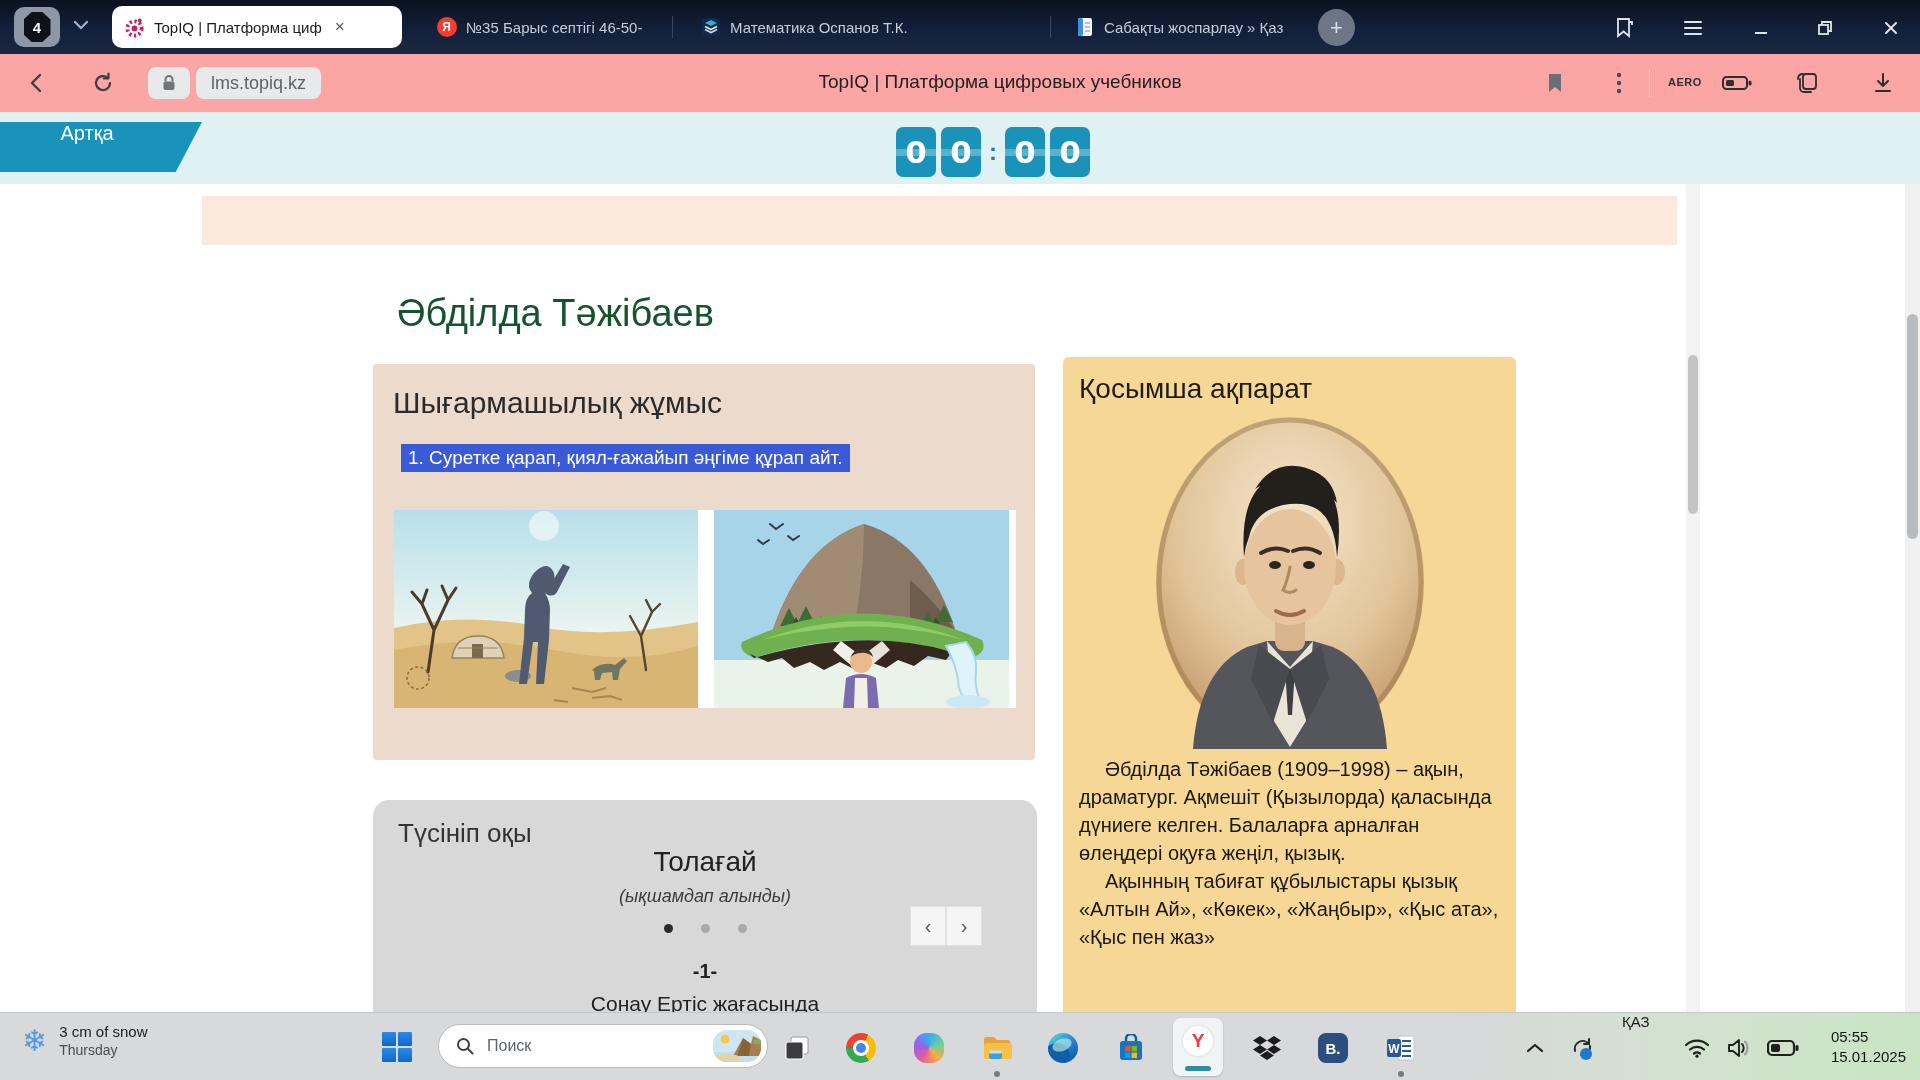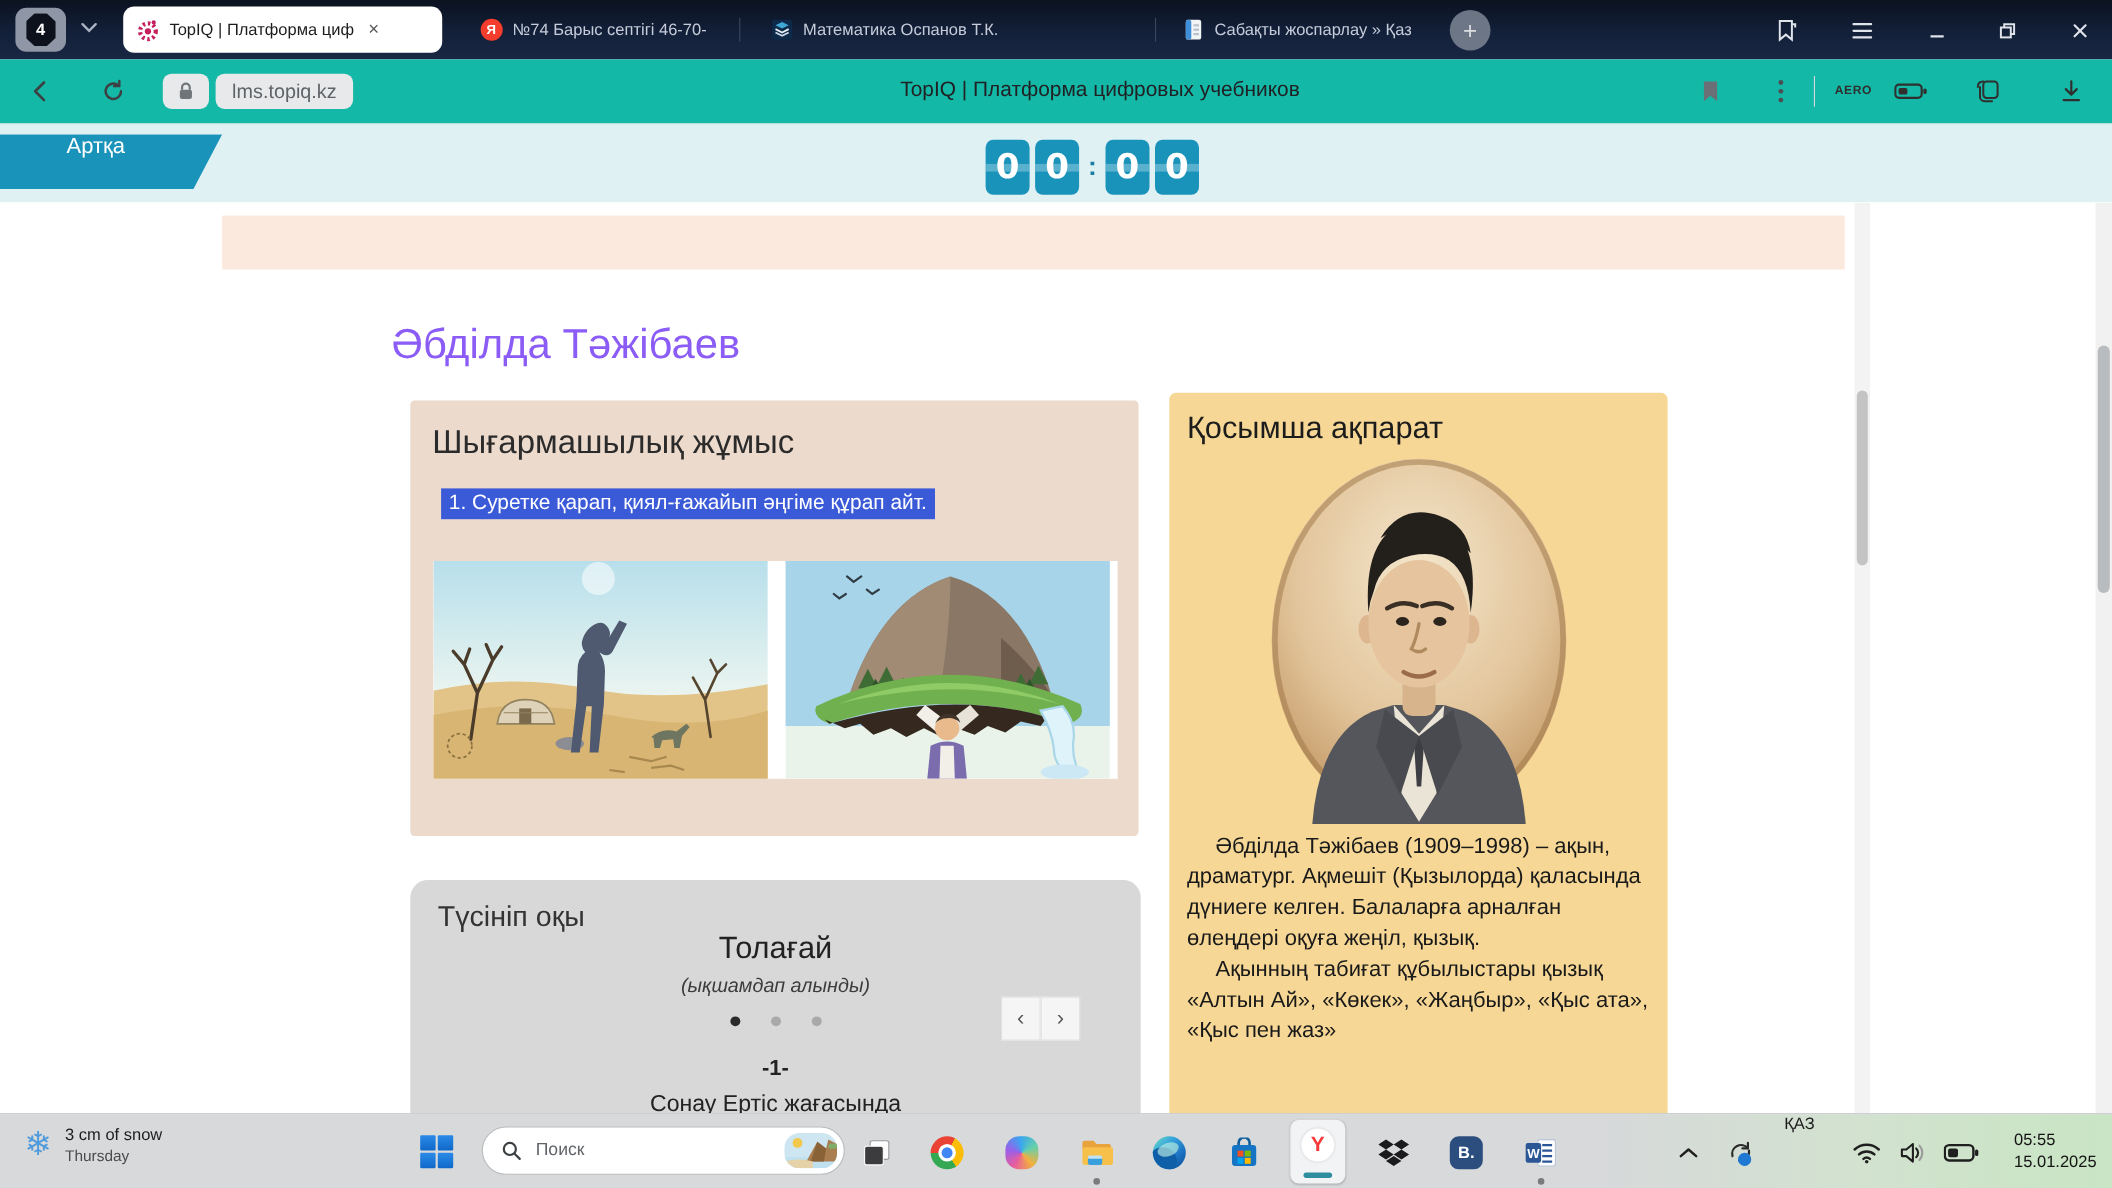--- a/index.html
+++ b/index.html
@@ -23,21 +23,21 @@
   .tab .t-close{color:#5a5a5a;font-size:17px;margin-left:4px;}
   .tab-sep{position:absolute;top:16px;width:1px;height:22px;background:#3a465c;}
   .newtab{position:absolute;left:1318px;top:9px;width:37px;height:37px;border-radius:50%;background:#7d8694;opacity:.85;
     color:#fff;font-size:22px;display:flex;align-items:center;justify-content:center;}
   .win-ic{position:absolute;top:15px;width:26px;height:26px;display:flex;align-items:center;justify-content:center;}
   .favicon{width:21px;height:21px;flex:none;display:flex;align-items:center;justify-content:center;}
   .ya-circle{width:20px;height:20px;border-radius:50%;background:#f53d2d;color:#fff;font-size:12px;font-weight:bold;
     display:flex;align-items:center;justify-content:center;}
 
   
-  .addressbar{position:absolute;left:0;top:54px;width:1920px;height:58px;background:#14b8a6;border-bottom:1px solid #e7e9ec;}
+  .addressbar{position:absolute;left:0;top:54px;width:1920px;height:58px;background:#fca5a5;border-bottom:1px solid #e7e9ec;}
   .nav-ic{position:absolute;top:14px;width:30px;height:30px;display:flex;align-items:center;justify-content:center;}
   .pill{position:absolute;top:13px;height:32px;background:#e7e9eb;border-radius:8px;display:flex;align-items:center;justify-content:center;}
   .url-text{font-size:18px;color:#5f6368;padding:0 15px;}
   .page-doc-title{position:absolute;left:50%;top:17px;transform:translateX(-50%);font-size:19px;color:#202124;white-space:nowrap;margin-left:40px;}
   .aero{position:absolute;left:1668px;top:22px;font-size:11px;font-weight:bold;letter-spacing:.5px;color:#2f2f2f;}
   .vdiv{position:absolute;left:1649px;top:15px;width:1px;height:28px;background:#d7dadd;}
 
   
   .lessonbar{position:absolute;left:0;top:113px;width:1920px;height:71px;background:#e0f1f4;}
   .backbtn{position:absolute;left:0;top:9px;width:202px;height:50px;background:#1a93ba;
@@ -45,21 +45,21 @@
   .backbtn span{color:#fff;font-size:20px;margin-right:28px;}
   .timer{position:absolute;left:896px;top:14px;display:flex;align-items:center;gap:5px;}
   .digit{position:relative;width:40px;height:50px;background:#1a93ba;border-radius:7px;color:#fff;
     font-size:31px;font-weight:bold;display:flex;align-items:center;justify-content:center;font-family:"DejaVu Sans",sans-serif;overflow:hidden;}
   .digit::after{content:"";position:absolute;left:0;top:22px;width:100%;height:7px;background:rgba(255,255,255,.28);}
   .colon{color:#1a7fa3;font-size:24px;font-weight:bold;margin:0 3px;}
 
   
   .content{position:absolute;left:0;top:184px;width:1920px;height:828px;background:#fff;overflow:hidden;}
   .peach{position:absolute;left:202px;top:12px;width:1475px;height:49px;background:#fbe9dd;}
-  .page-h1{position:absolute;left:356px;top:108px;font-size:38px;color:#8b5cf6;font-weight:500;}
+  .page-h1{position:absolute;left:397px;top:108px;font-size:38px;color:#14532d;font-weight:500;}
 
   .card-pink{position:absolute;left:373px;top:180px;width:662px;height:396px;background:#ecdacc;border-radius:4px;}
   .card-pink h2{margin:0;position:absolute;left:20px;top:22px;font-size:30px;font-weight:500;color:#2b2b2b;}
   .task-hl{position:absolute;left:28px;top:80px;background:#3a5ad8;color:#fff;font-size:19px;padding:3px 7px;white-space:nowrap;}
   .pics{position:absolute;left:21px;top:146px;width:622px;height:198px;background:#fff;display:flex;gap:16px;}
   .pics svg{display:block;height:198px;}
 
   .card-gray{position:absolute;left:373px;top:616px;width:664px;height:400px;background:#d8d8d8;border-radius:16px;}
   .card-gray .rg-title{position:absolute;left:25px;top:18px;font-size:26px;color:#333;}
   .center-line{position:absolute;left:0;width:100%;text-align:center;color:#222;}
@@ -141,21 +141,21 @@
         </svg>
       </span>
       <span class="t-label">TopIQ | Платформа циф</span>
       <span class="t-close">×</span>
     </div>
 
     <div class="tab inactive" style="left:424px;width:232px;">
       <span class="favicon">
           <span class="ya-circle">Я</span>
         </span>
-      <span class="t-label">№74 Барыс септігі 46-70-</span>
+      <span class="t-label">№35 Барыс септігі 46-50-</span>
     </div>
     <div class="tab-sep" style="left:672px;"></div>
 
     <div class="tab inactive" style="left:688px;width:250px;">
       <span class="favicon">
         <svg width="20" height="20" viewBox="0 0 20 20">
           <rect x="1" y="1" width="18" height="18" rx="3" fill="#0e2a4a"></rect>
           <path d="M4 6l6-3 6 3-6 3z" fill="#3fa7d6"></path>
           <path d="M4 9.5l6 3 6-3" fill="none" stroke="#e8eef5" stroke-width="1.6"></path>
           <path d="M4 12.5l6 3 6-3" fill="none" stroke="#cdd8e4" stroke-width="1.6"></path>

